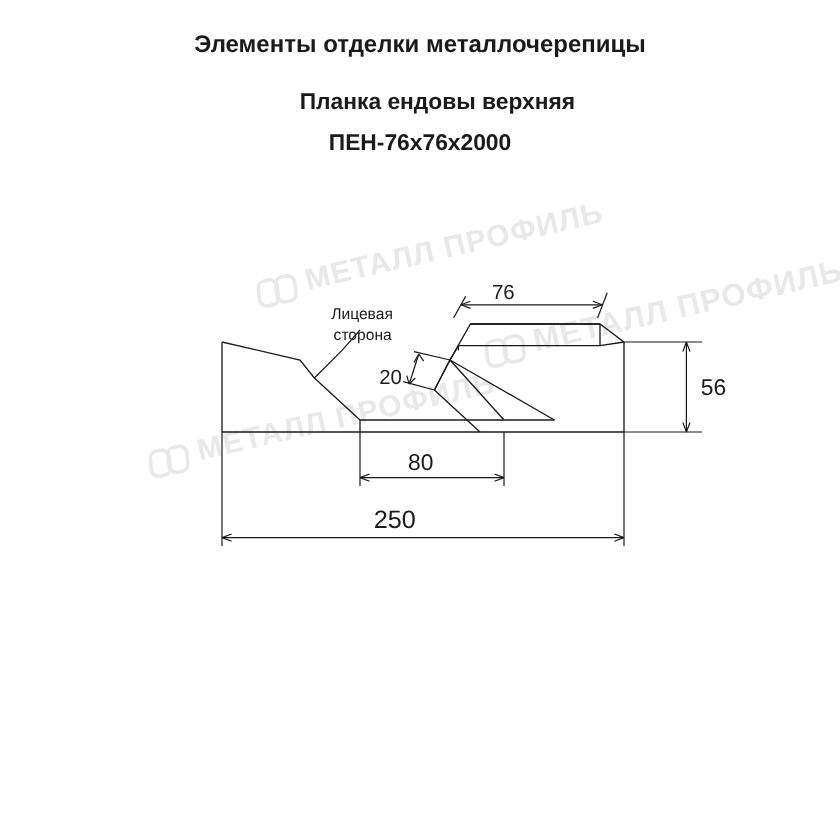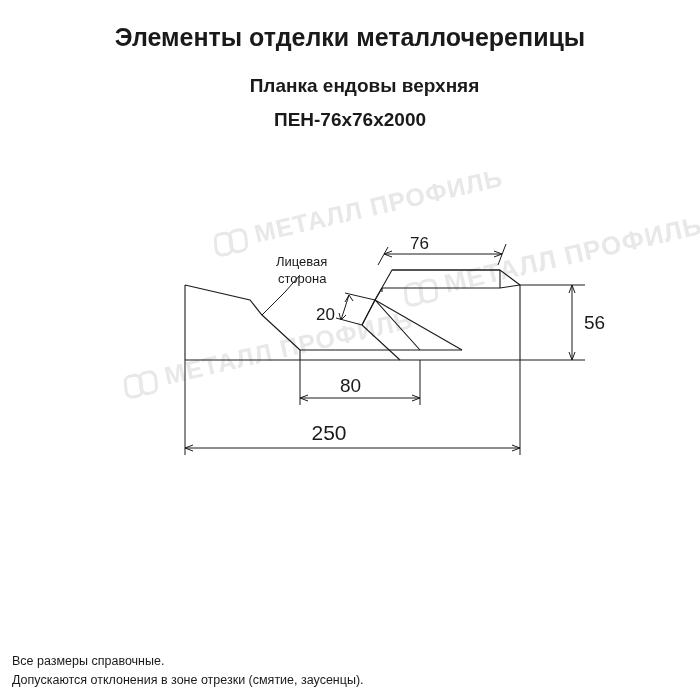--- a/index.html
+++ b/index.html
@@ -24,21 +24,21 @@
 
   .title-block {
     position: absolute;
     top: 22px;
     left: 0;
     width: 700px;
     text-align: center;
   }
 
   .main-title {
-    font-size: 25px;
+    font-size: 20px;
     font-weight: bold;
     letter-spacing: 0px;
     line-height: 30px;
     margin: 0;
   }
 
   .sub-title {
     font-size: 19px;
     font-weight: bold;
     margin-top: 22px;
@@ -234,18 +234,14 @@
         <path d="M 520,190 L 520,285"></path>
         <path d="M 185,278 L 520,278"></path>
         <path d="M 185,278 L 193,275 M 185,278 L 193,281"></path>
         <path d="M 520,278 L 512,275 M 520,278 L 512,281"></path>
       </g>
       <text class="dim-text" x="329" y="270" font-size="21" text-anchor="middle">250</text>
 
     </svg>
   </div>
 
-  <div class="footer">
-    <div>Все размеры справочные.</div>
-    <div>Допускаются отклонения в зоне отрезки (смятие, заусенцы).</div>
-  </div>
 
 </div>
 
 </body></html>

